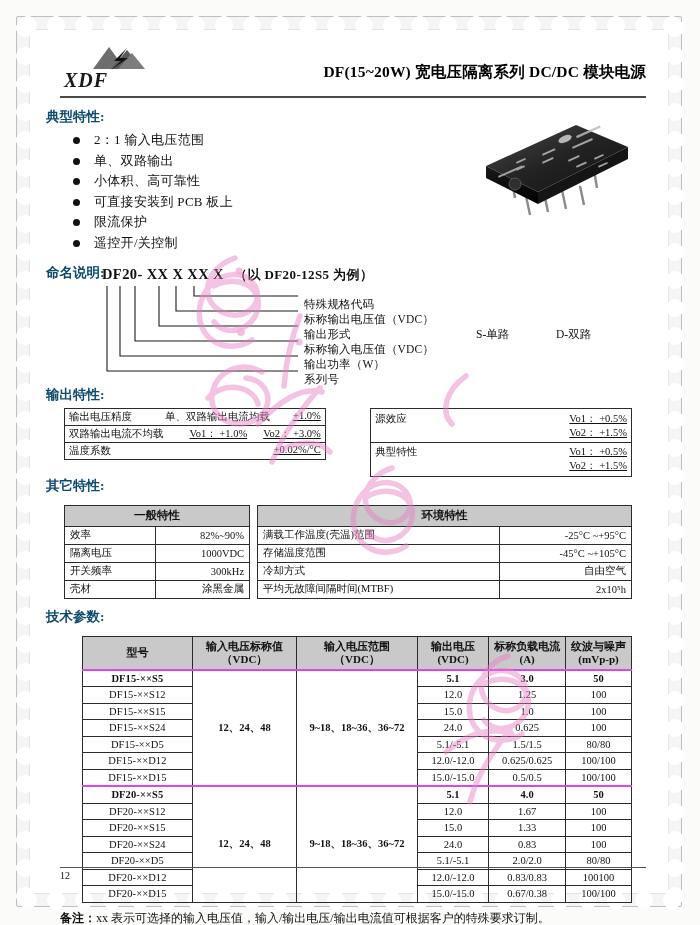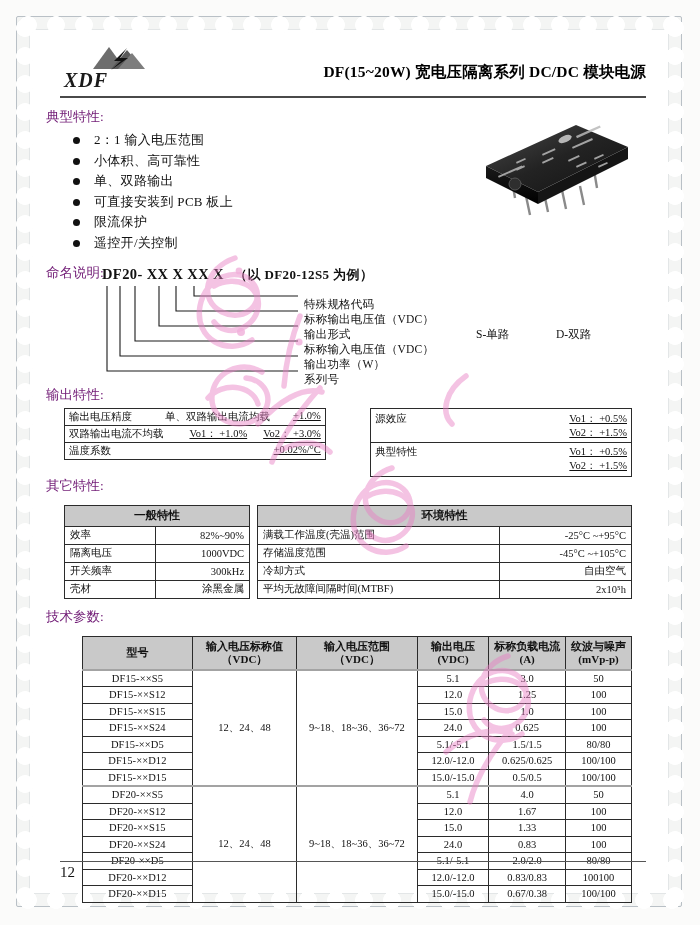--- a/index.html
+++ b/index.html
@@ -98,23 +98,23 @@
   }
   #header-rule {
     position: absolute;
     left: 14px; right: 0; top: 52px;
     border-top: 2px solid #4a4a4a;
   }
 
   
   .sec-title {
     font-size: 13.5px;
-    font-weight: normal;
+    font-weight: bold;
     margin: 0 0 2px 0;
-    color: #701a75;
+    color: #0c4a6e;
   }
 
   
   #features-wrap { position: relative; margin-top: 8px; height: 150px; }
   ul.feat-list {
     list-style: none;
     margin: 4px 0 0 0;
     padding: 0 0 0 48px;
   }
   ul.feat-list li {
@@ -205,38 +205,38 @@
     height: 13.5px;
   }
   table.maintbl th {
     background: #c9c9c9;
     font-weight: bold;
     font-size: 11px;
     line-height: 13px;
     padding: 3px 2px;
   }
   table.maintbl td.model { font-size: 10.5px; letter-spacing: .1px; }
-  table.maintbl tr.group-start td { border-top: 2px solid #a3a3a3; }
+  table.maintbl tr.group-start td { border-top: 2px solid #d946ef; font-weight: bold; }
 
   
   #footnote {
     margin-top: 7px;
     padding: 0 14px 0 14px;
     font-size: 12px;
     line-height: 17px;
   }
   #footnote .fn-label { font-weight: bold; }
 
   
   #page-foot {
     position: absolute;
     left: 14px; right: 0; bottom: 8px;
   }
   #page-foot-rule { border-top: 1.5px solid #555; }
-  #page-number { font-size: 15px; padding-top: 2px; }
+  #page-number { font-size: 10px; padding-top: 2px; }
 
   
   #watermark {
     position: absolute;
     left: 0; top: 0;
     width: 700px; height: 925px;
     pointer-events: none;
     z-index: 6;
     opacity: .62;
   }
@@ -266,22 +266,22 @@
       <div id="logo-text">XDF</div>
     </div>
     <div id="header-title">DF(15~20W)  宽电压隔离系列 DC/DC 模块电源</div>
     <div id="header-rule"></div>
   </div>
 
   <div id="features-wrap">
     <div class="sec-title">典型特性:</div>
     <ul class="feat-list">
       <li><span class="bullet"></span><span>2：1 输入电压范围</span></li>
+      <li><span class="bullet"></span><span>单、双路输出</span></li>
       <li><span class="bullet"></span><span>小体积、高可靠性</span></li>
-      <li><span class="bullet"></span><span>单、双路输出</span></li>
       <li><span class="bullet"></span><span>可直接安装到 PCB 板上</span></li>
       <li><span class="bullet"></span><span>限流保护</span></li>
       <li><span class="bullet"></span><span>遥控开/关控制</span></li>
     </ul>
 
     <svg id="product-photo" viewBox="0 0 172 104">
       <defs>
         <linearGradient id="topface" x1="0" y1="0" x2="1" y2="1">
           <stop offset="0" stop-color="#4a4a4a"></stop>
           <stop offset="0.5" stop-color="#232323"></stop>
@@ -577,20 +577,24 @@
               <td class="model">DF20-××D15</td>
               <td>15.0/-15.0</td>
               <td>0.67/0.38</td>
               <td>100/100</td>
             </tr>
           </tbody>
       </table>
     </div>
   </div>
 
+  <div id="footnote">
+    <span class="fn-label">备注：</span><span>xx 表示可选择的输入电压值，输入/输出电压/输出电流值可根据客户的特殊要求订制。</span>
+    
+  </div>
 
   <div id="page-foot">
     <div id="page-foot-rule"></div>
     <div id="page-number">12</div>
   </div>
 
 </div>
 
 <svg id="watermark" viewBox="0 0 700 925">
   <g fill="none" stroke="#e87fc4" stroke-width="5.5" stroke-linecap="round" stroke-linejoin="round" opacity="0.75">

